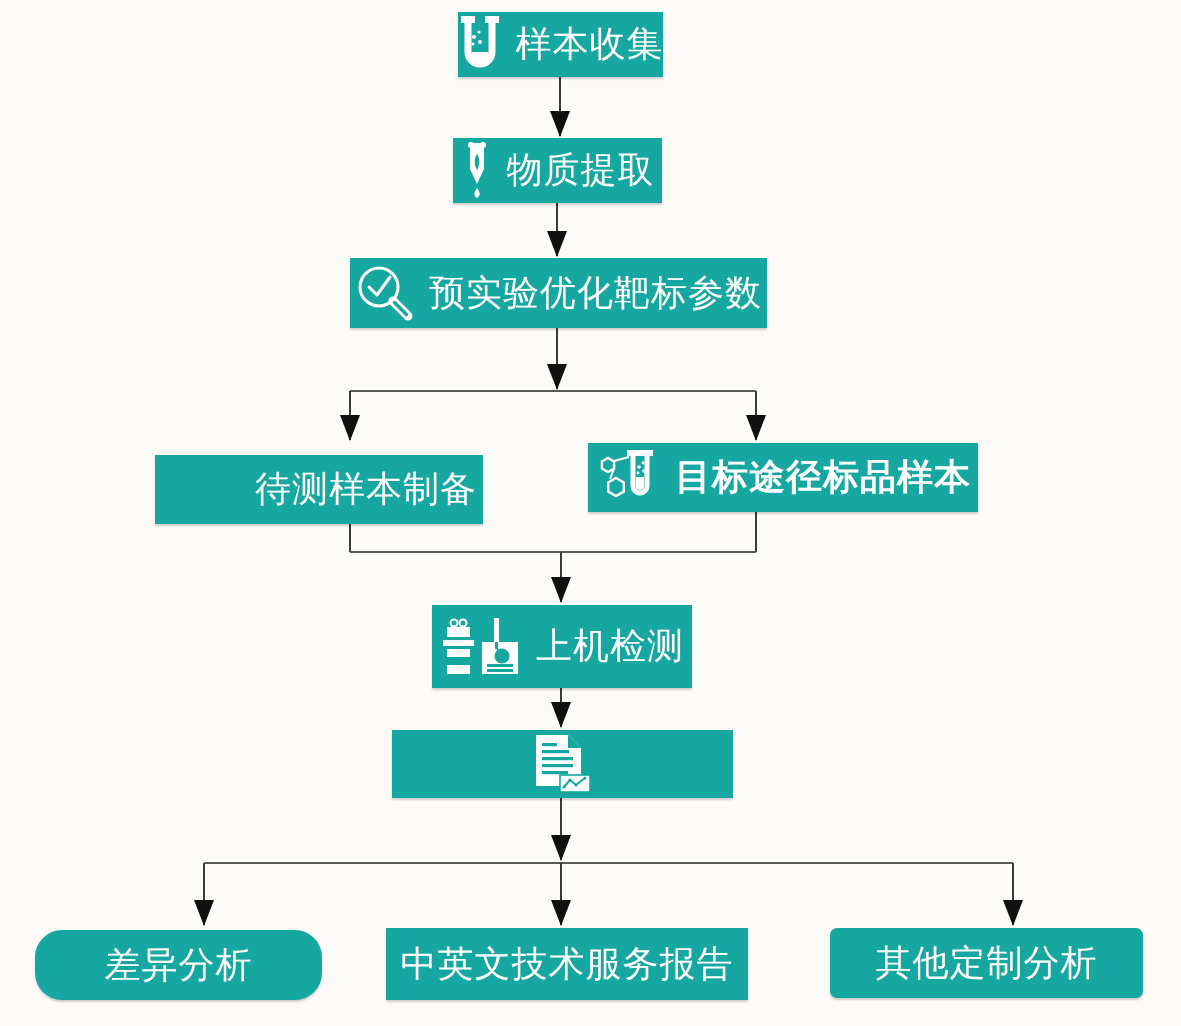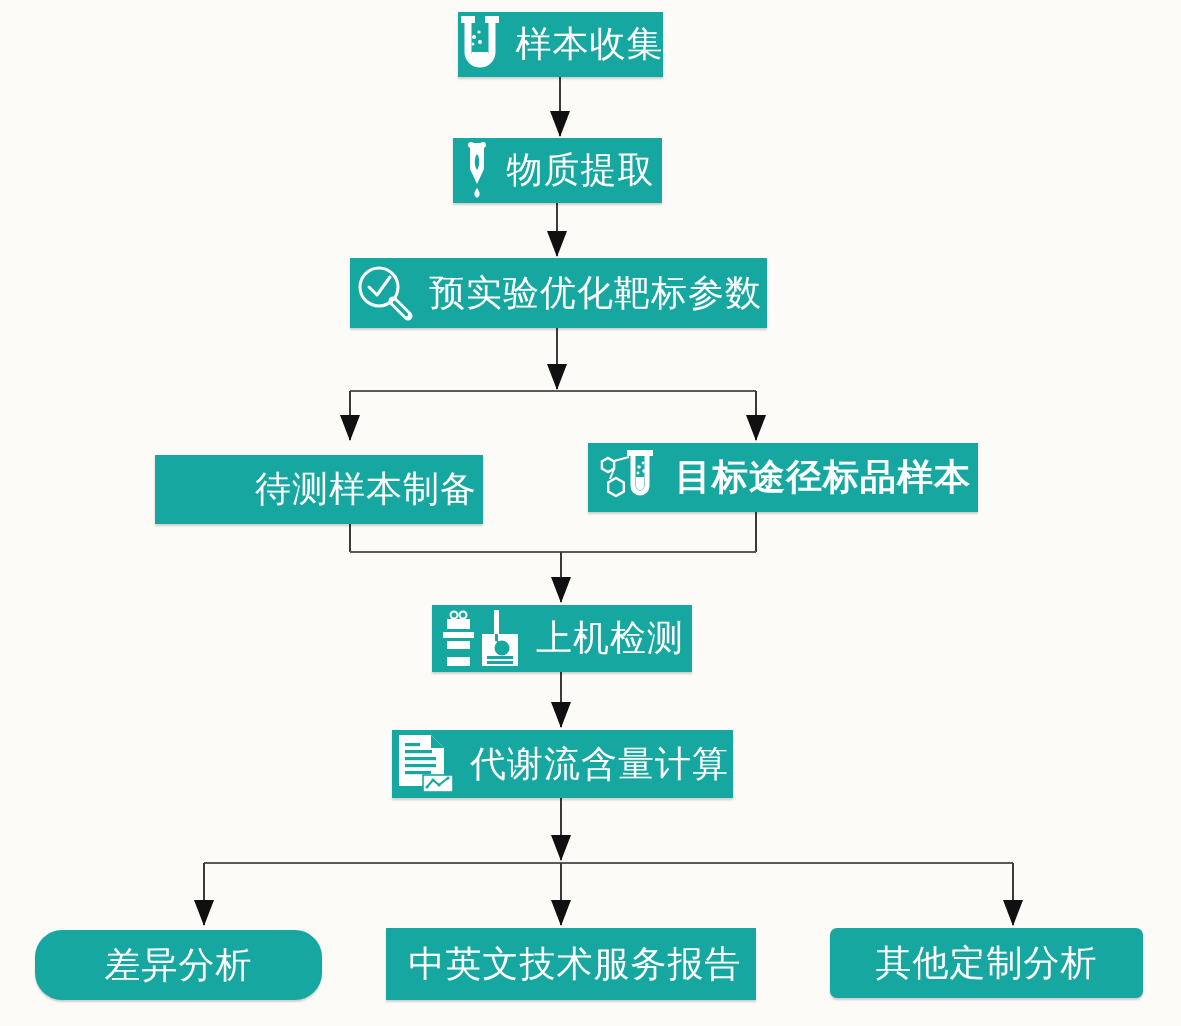--- a/index.html
+++ b/index.html
@@ -19,24 +19,24 @@
     display:flex;align-items:center;justify-content:center;gap:14px;
     font-size:36px;font-weight:300;letter-spacing:1px;white-space:nowrap;
     box-shadow:0 2px 2px rgba(0,0,0,0.18);
   }
   .node svg{flex:0 0 auto;display:block;}
   .b1 {left:458px;top:12px; width:205px;height:65px;}
   .b2 {left:453px;top:138px;width:209px;height:65px;}
   .b3 {left:350px;top:258px;width:417px;height:70px;}
   .b4 {left:155px;top:443px;width:328px;height:69px;padding-left:94px;box-sizing:border-box;margin-top:12px;}
   .b5 {left:588px;top:443px;width:390px;height:69px;font-weight:bold;}
-  .b6 {left:432px;top:605px;width:260px;height:67px;}
+  .b6 {left:432px;top:605px;width:260px;height:83px;}
   .b7 {left:392px;top:730px;width:341px;height:68px;}
   .b8 {left:35px; top:930px;width:287px;height:70px;border-radius:27px;}
-  .b9 {left:386px;top:928px;width:362px;height:72px;padding-left:8px;}
+  .b9 {left:386px;top:928px;width:362px;height:72px;}
   .b10{left:830px;top:928px;width:313px;height:70px;border-radius:7px;}
 </style>
 </head>
 <body>
 
 <div class="stage">
 
   <svg class="connectors" width="1181" height="1026" viewBox="0 0 1181 1026">
     <defs>
       <marker id="ah" viewBox="0 0 13 10" refX="12.5" refY="5" markerWidth="13" markerHeight="10" orient="auto" markerUnits="strokeWidth">
@@ -147,21 +147,20 @@
       <rect x="9" y="23" width="31" height="3.2" fill="#17a7a1"></rect>
       <rect x="9" y="30" width="31" height="3.2" fill="#17a7a1"></rect>
       <rect x="9" y="37" width="26" height="3.2" fill="#17a7a1"></rect>
       <rect x="27" y="41" width="30" height="17" fill="#fff" stroke="#17a7a1" stroke-width="1.6"></rect>
       <polyline points="31,53 37,46 43,51 52,44" fill="none" stroke="#17a7a1" stroke-width="2"></polyline>
       <circle cx="31" cy="53" r="1.5" fill="#17a7a1"></circle>
       <circle cx="37" cy="46" r="1.5" fill="#17a7a1"></circle>
       <circle cx="43" cy="51" r="1.5" fill="#17a7a1"></circle>
       <circle cx="52" cy="44" r="1.5" fill="#17a7a1"></circle>
     </svg>
-    <span>代谢流含量计算</span>
   </div>
 
   <div class="node b8">
     <span>差异分析</span>
   </div>
 
   <div class="node b9">
     <span>中英文技术服务报告</span>
   </div>
 

